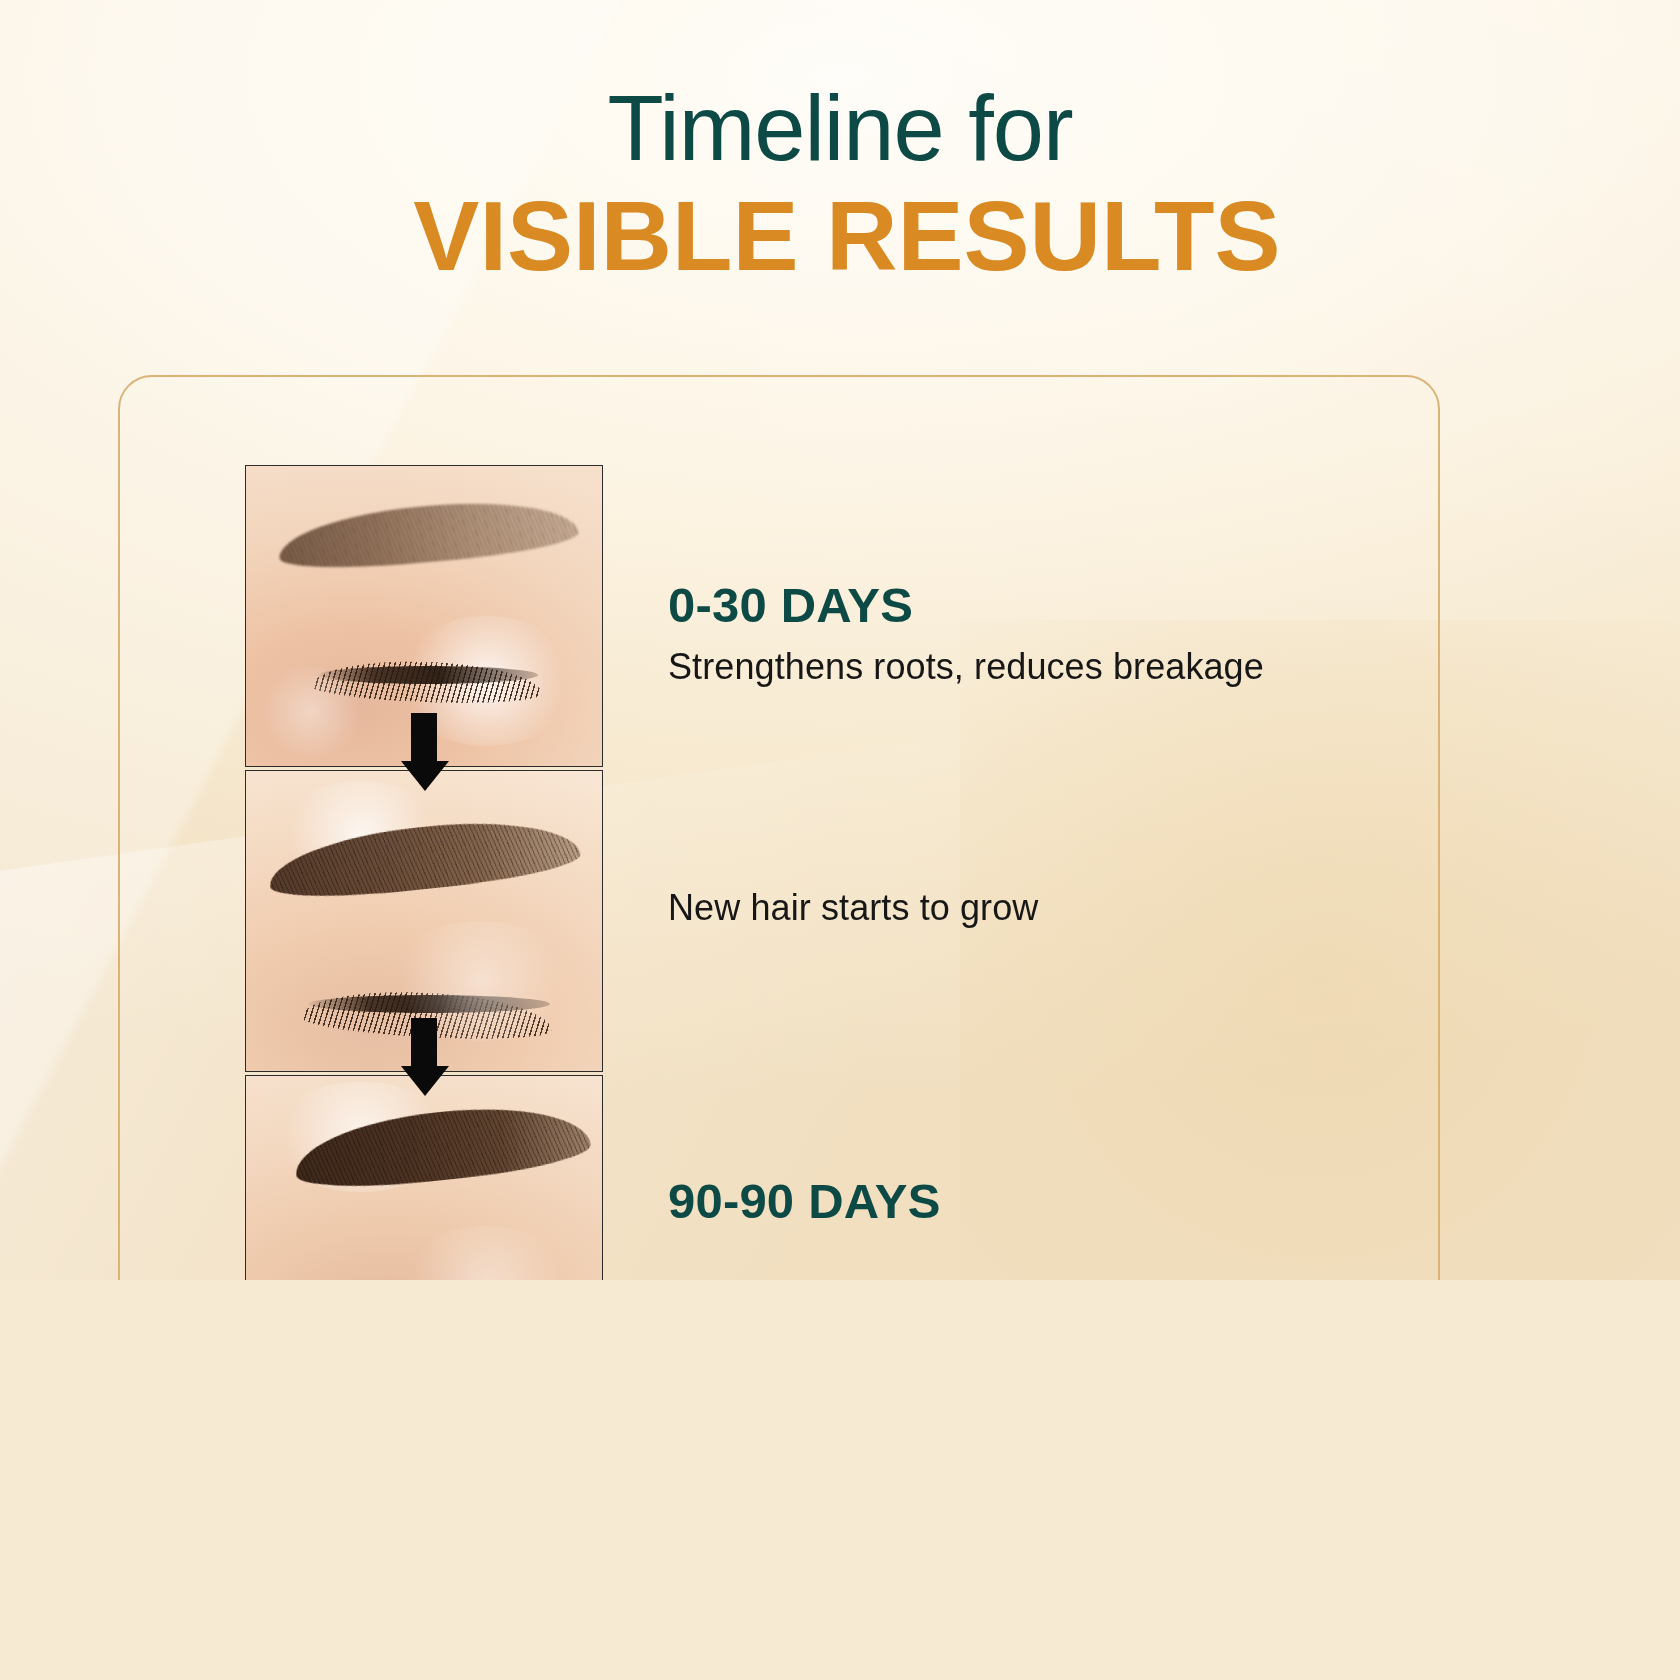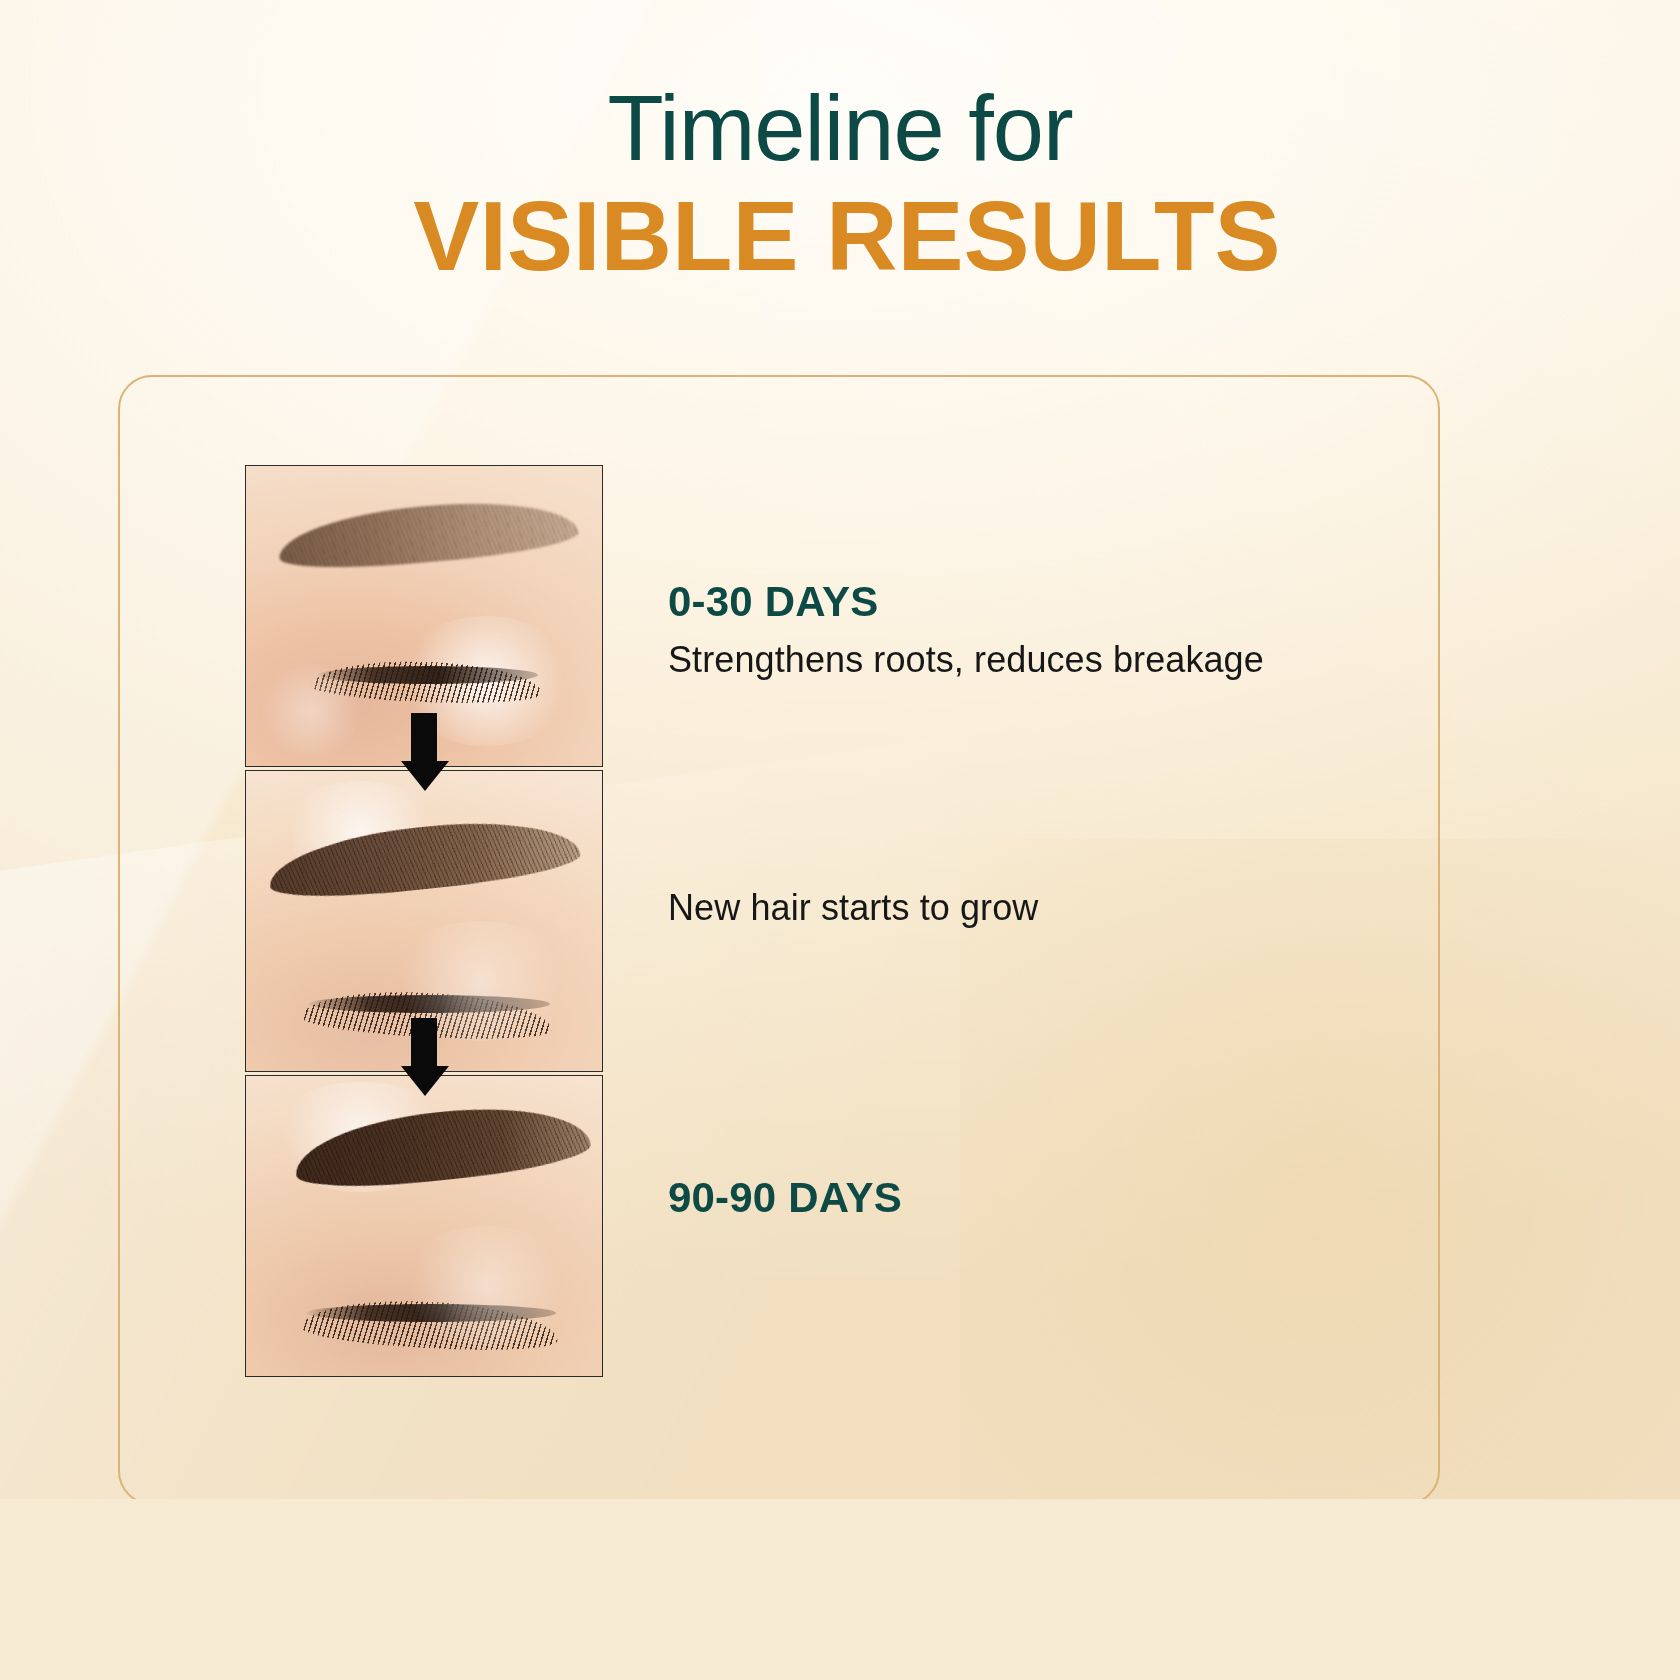--- a/index.html
+++ b/index.html
@@ -3,21 +3,21 @@
 <meta charset="utf-8">
 <style>
   html,body{margin:0;padding:0;}
   body{
     width:1680px;height:1680px;
     font-family:"Liberation Sans", sans-serif;
     overflow:hidden;
     background:#f6ead2;
   }
   #stage{
-    position:relative;width:1680px;height:1499px;overflow:hidden;
+    position:relative;width:1680px;height:1280px;overflow:hidden;
     background:
       linear-gradient(118deg, rgba(255,255,255,0.30) 0%, rgba(255,255,255,0.30) 26%, rgba(255,255,255,0.0) 26.6%, rgba(255,255,255,0.0) 100%),
       radial-gradient(120% 80% at 50% 6%, #fffdf8 0%, #fdf6e8 34%, #f7ead1 66%, #f1dfc0 100%);
   }
   
   .sheen{position:absolute;pointer-events:none;}
   .sheen.a{left:-340px;top:820px;width:1500px;height:1400px;
     background:linear-gradient(125deg, rgba(255,255,255,0.55) 0%, rgba(255,255,255,0.12) 42%, rgba(255,255,255,0) 62%);
     transform:rotate(-8deg);}
   .sheen.b{left:760px;top:-220px;width:1200px;height:1300px;
@@ -89,21 +89,21 @@
   .arrow.a1{top:248px;}
   .arrow.a2{top:553px;}
 
   
   .text-col{position:absolute;left:668px;top:465px;width:720px;}
   .step{position:absolute;left:0;width:760px;}
   .step.st1{top:115px;}
   .step.st2{top:421px;}
   .step.st3{top:711px;}
   .step-title{
-    font-size:42px;font-weight:700;color:#0d4a45;letter-spacing:0.2px;
+    font-size:49px;font-weight:700;color:#0d4a45;letter-spacing:0.2px;
     line-height:1.05;margin:0 0 14px 0;
   }
   .step-desc{
     font-size:36px;font-weight:400;color:#171717;letter-spacing:0.1px;
     line-height:1.2;margin:0;
   }
 </style>
 </head>
 <body>
 

